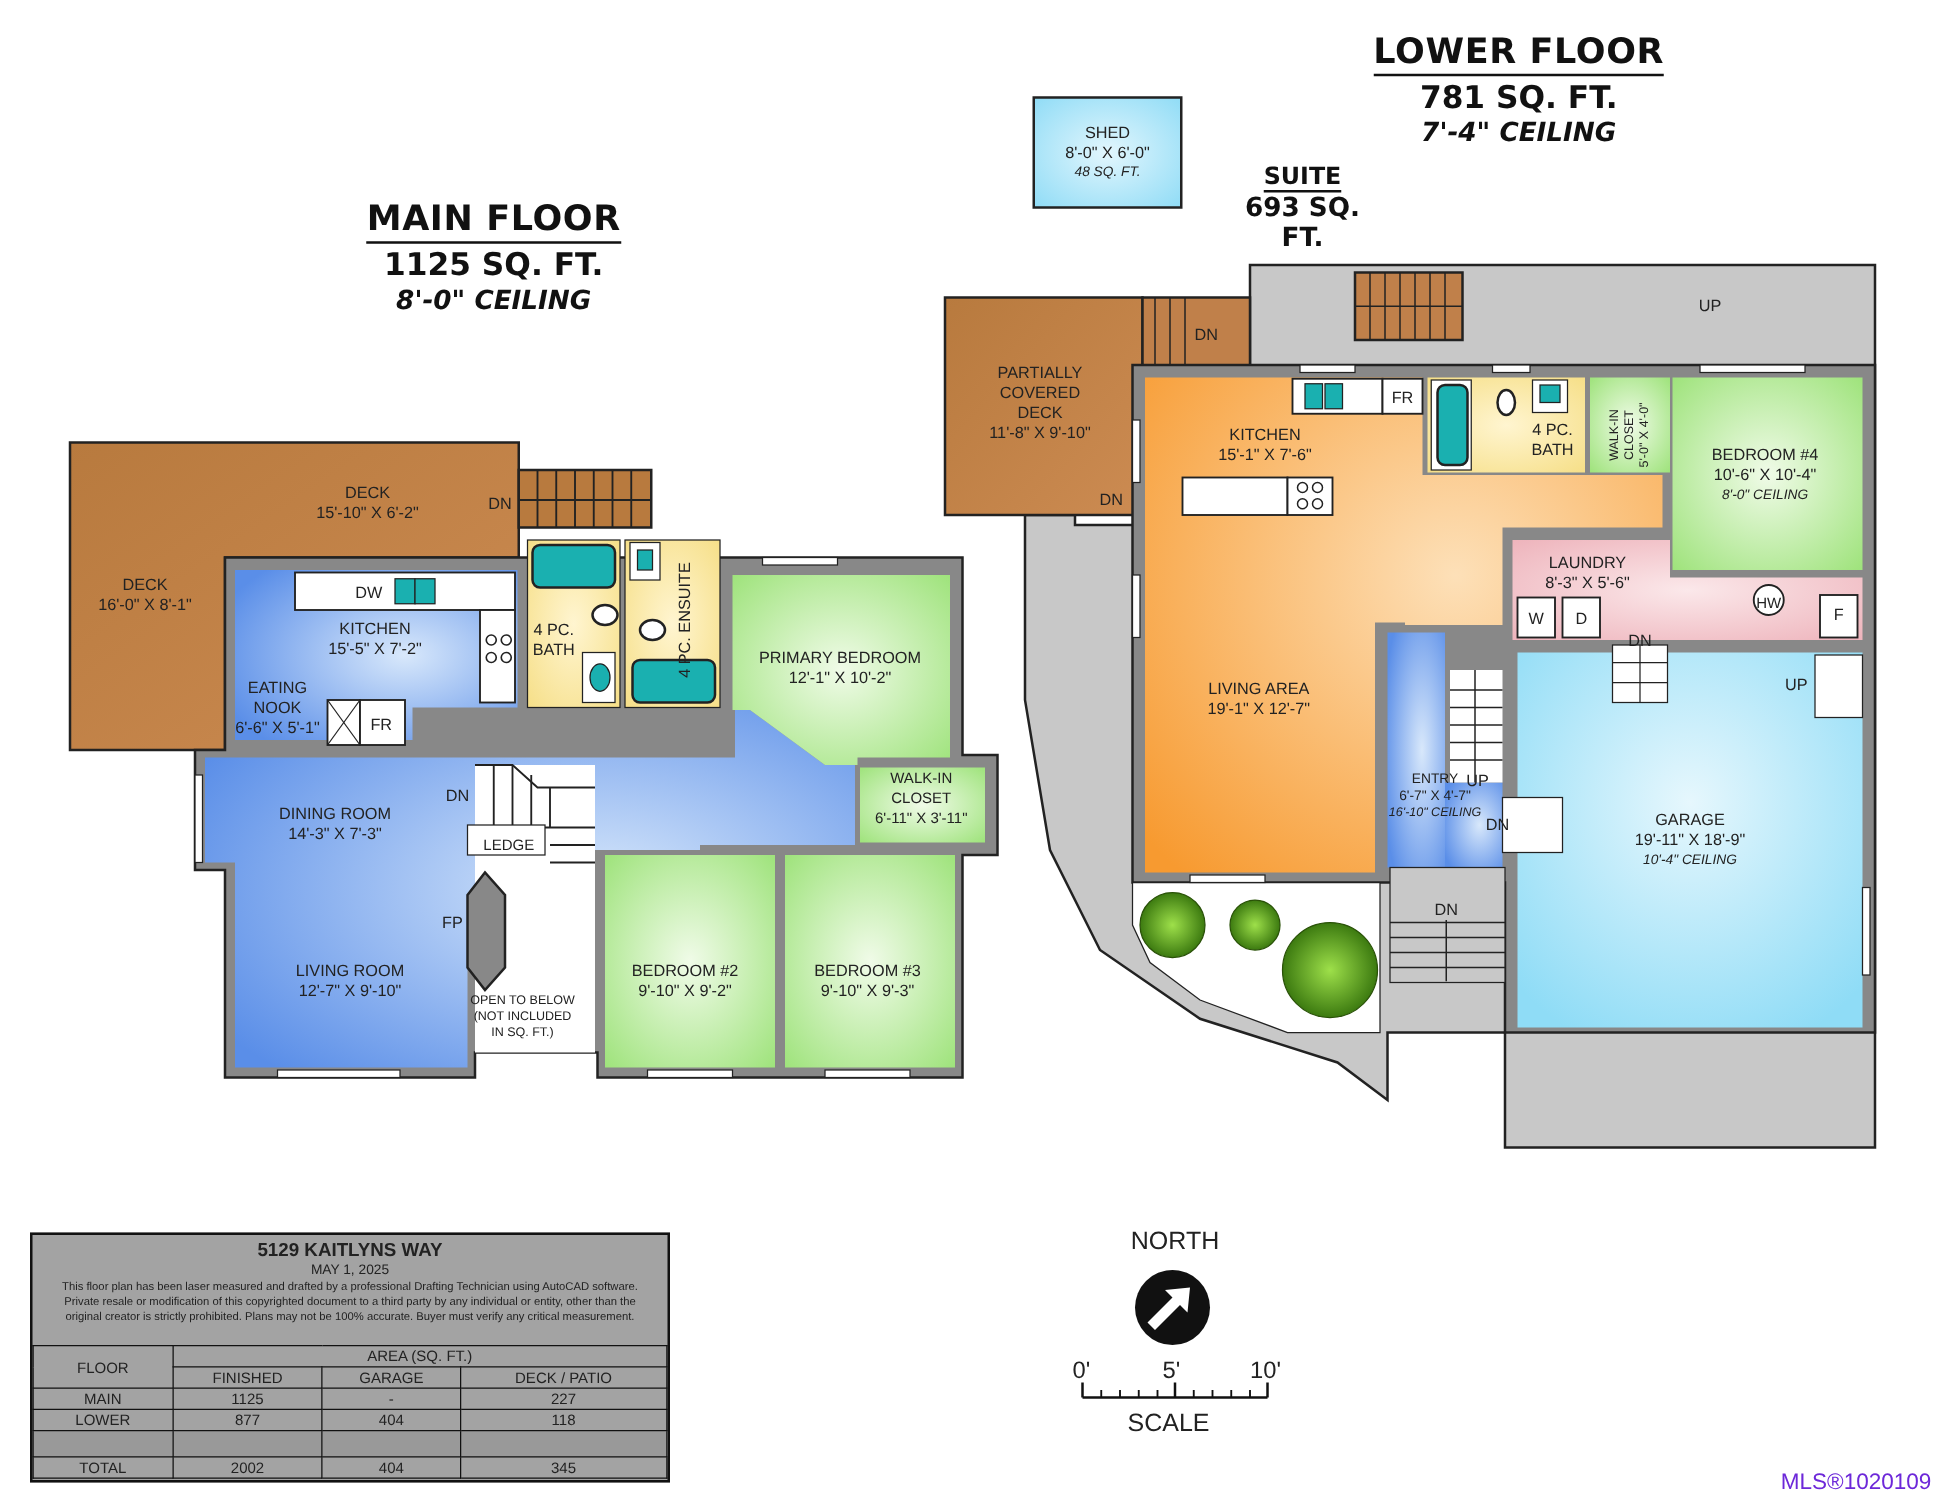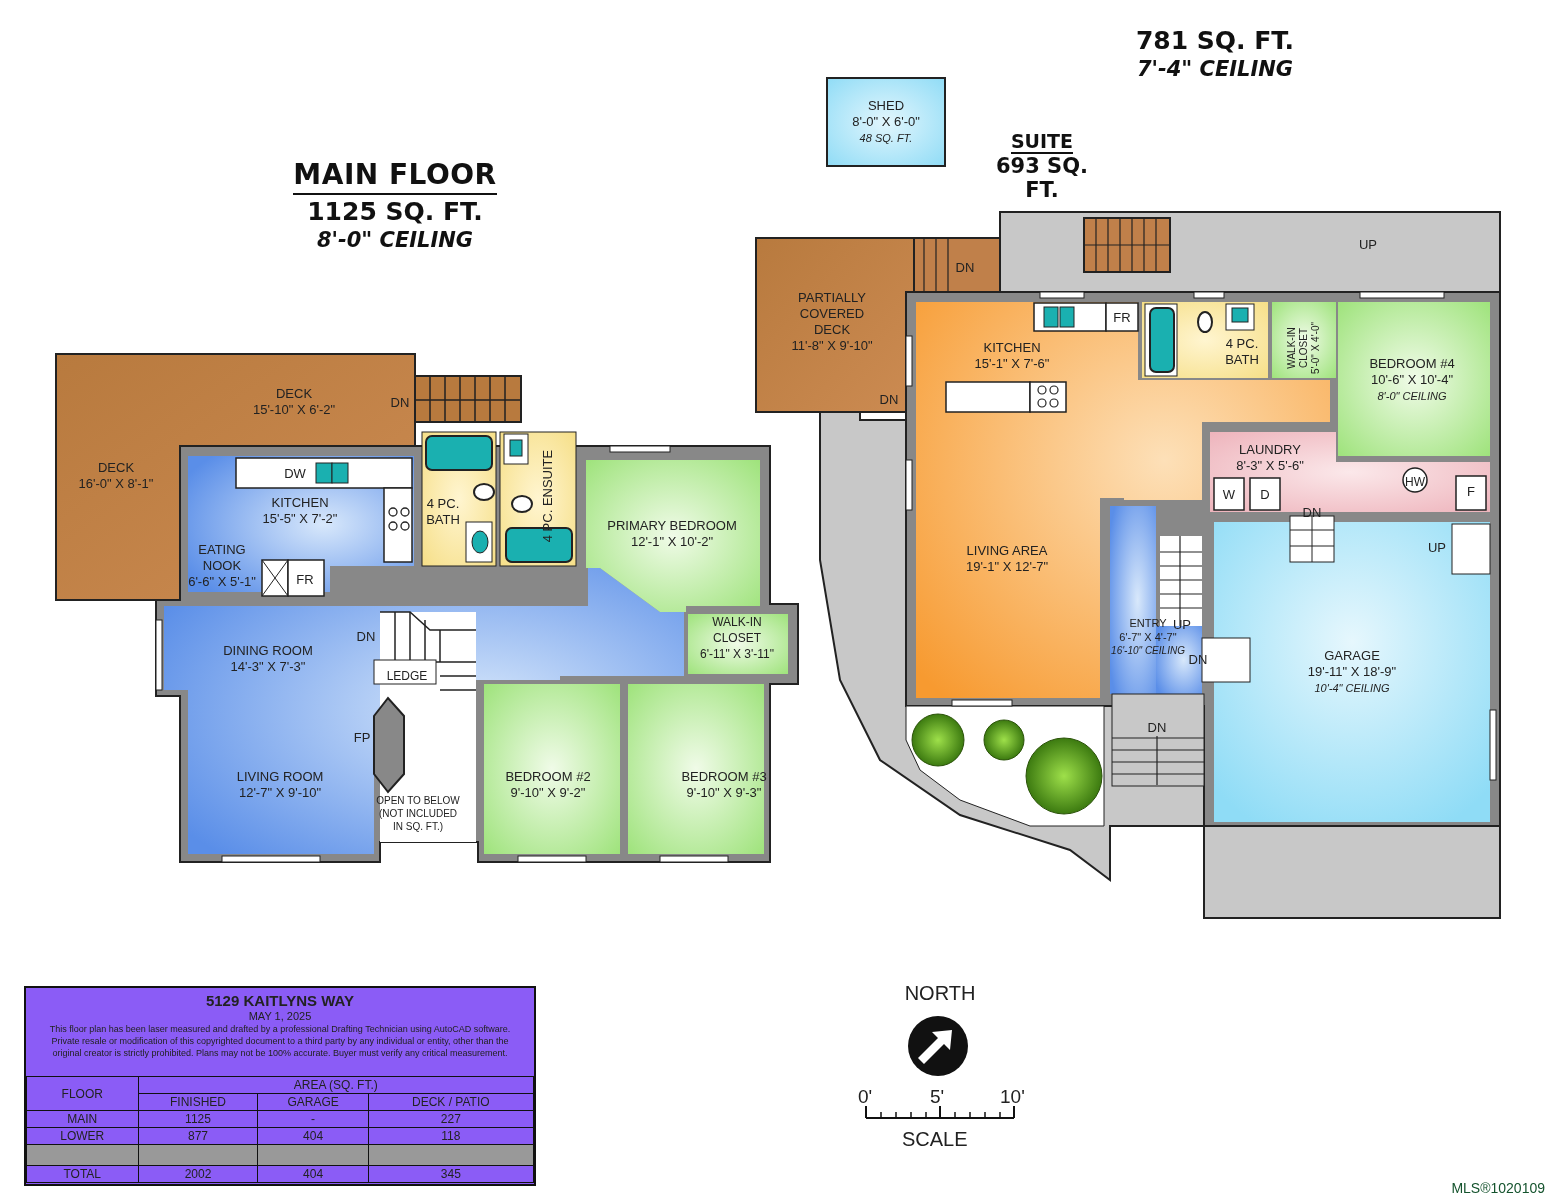--- a/index.html
+++ b/index.html
@@ -7,29 +7,29 @@
   .abs{position:absolute;}
   .title-block{position:absolute;text-align:center;font-family:"DejaVu Sans",sans-serif;font-weight:bold;color:#111;}
   .title-block .t1{font-size:28px;border-bottom:2px solid #111;padding-bottom:2px;display:inline-block;letter-spacing:0.5px;}
   .title-block .t2{font-size:25px;margin-top:2px;}
   .title-block .t3{font-size:21px;font-style:italic;margin-top:2px;}
   .lbl{position:absolute;text-align:center;font-size:13px;line-height:16px;color:#222;white-space:nowrap;transform:translateX(-50%);}
   .lbl .ital{font-style:italic;font-size:11px;}
   .small{font-size:12px;}
   svg{position:absolute;left:0;top:0;}
   
-  .info{position:absolute;left:24px;top:986px;width:508px;height:196px;border:2px solid #111;background:#8b5cf6;}
+  .info{position:absolute;left:24px;top:986px;width:508px;height:196px;border:2px solid #111;background:#a3a3a3;}
   .info .head{text-align:center;padding-top:4px;}
   .info .addr{font-weight:bold;font-size:15px;}
   .info .date{font-size:11px;margin-top:1px;}
   .info .disc{font-size:9px;line-height:12px;margin-top:1px;}
   .info table{position:absolute;left:0;top:88px;width:100%;border-collapse:collapse;font-size:12px;}
   .info td{border:1px solid #111;text-align:center;height:16px;padding:0;}
   .info tr.gray td{background:#999;height:20px;}
-  .mls{position:absolute;right:8px;bottom:4px;font-size:14px;color:#14532d;}
+  .mls{position:absolute;right:8px;bottom:4px;font-size:18px;color:#6d28d9;}
   .north{position:absolute;left:880px;top:982px;width:120px;text-align:center;font-size:20px;}
 </style>
 </head>
 <body>
 
 <svg width="1553" height="1200">
   <defs>
     <radialGradient id="gBlue" cx="0.6" cy="0.5" r="0.7">
         <stop offset="0" stop-color="#d8e8fb"></stop>
         <stop offset="1" stop-color="#5a8ee8"></stop>
@@ -272,20 +272,21 @@
       </g>
   </g>
 </svg>
 
 <div class="title-block" style="left:290px;top:158px;width:210px;">
   <div class="t1">MAIN FLOOR</div>
   <div class="t2">1125 SQ. FT.</div>
   <div class="t3">8'-0" CEILING</div>
 </div>
 <div class="title-block" style="left:1095px;top:24px;width:240px;">
+  <div class="t1">LOWER FLOOR</div>
   <div class="t2">781 SQ. FT.</div>
   <div class="t3">7'-4" CEILING</div>
 </div>
 <div class="title-block" style="left:980px;top:130px;width:124px;">
   <div style="font-size:19px;border-bottom:2px solid #111;display:inline-block;">SUITE</div>
   <div style="font-size:21px;">693 SQ. FT.</div>
 </div>
 
 <div class="lbl" style="left:886px;top:98px;">
   <div>SHED</div>
@@ -328,21 +329,21 @@
     <div>14'-3" X 7'-3"</div>
   </div>
 <div class="lbl" style="left:280px;top:769px;">
     <div>LIVING ROOM</div>
     <div>12'-7" X 9'-10"</div>
   </div>
 <div class="lbl" style="left:548px;top:769px;">
     <div>BEDROOM #2</div>
     <div>9'-10" X 9'-2"</div>
   </div>
-<div class="lbl" style="left:724px;top:769px;">
+<div class="lbl" style="left:694px;top:769px;">
     <div>BEDROOM #3</div>
     <div>9'-10" X 9'-3"</div>
   </div>
 
 <div class="lbl" style="left:400px;top:395px;">DN</div>
 <div class="lbl" style="left:366px;top:629px;">DN</div>
 <div class="lbl" style="left:295px;top:466px;">DW</div>
 <div class="lbl" style="left:305px;top:572px;">FR</div>
 <div class="lbl" style="left:362px;top:730px;">FP</div>
 <div class="lbl small" style="left:407px;top:668px;">LEDGE</div>

